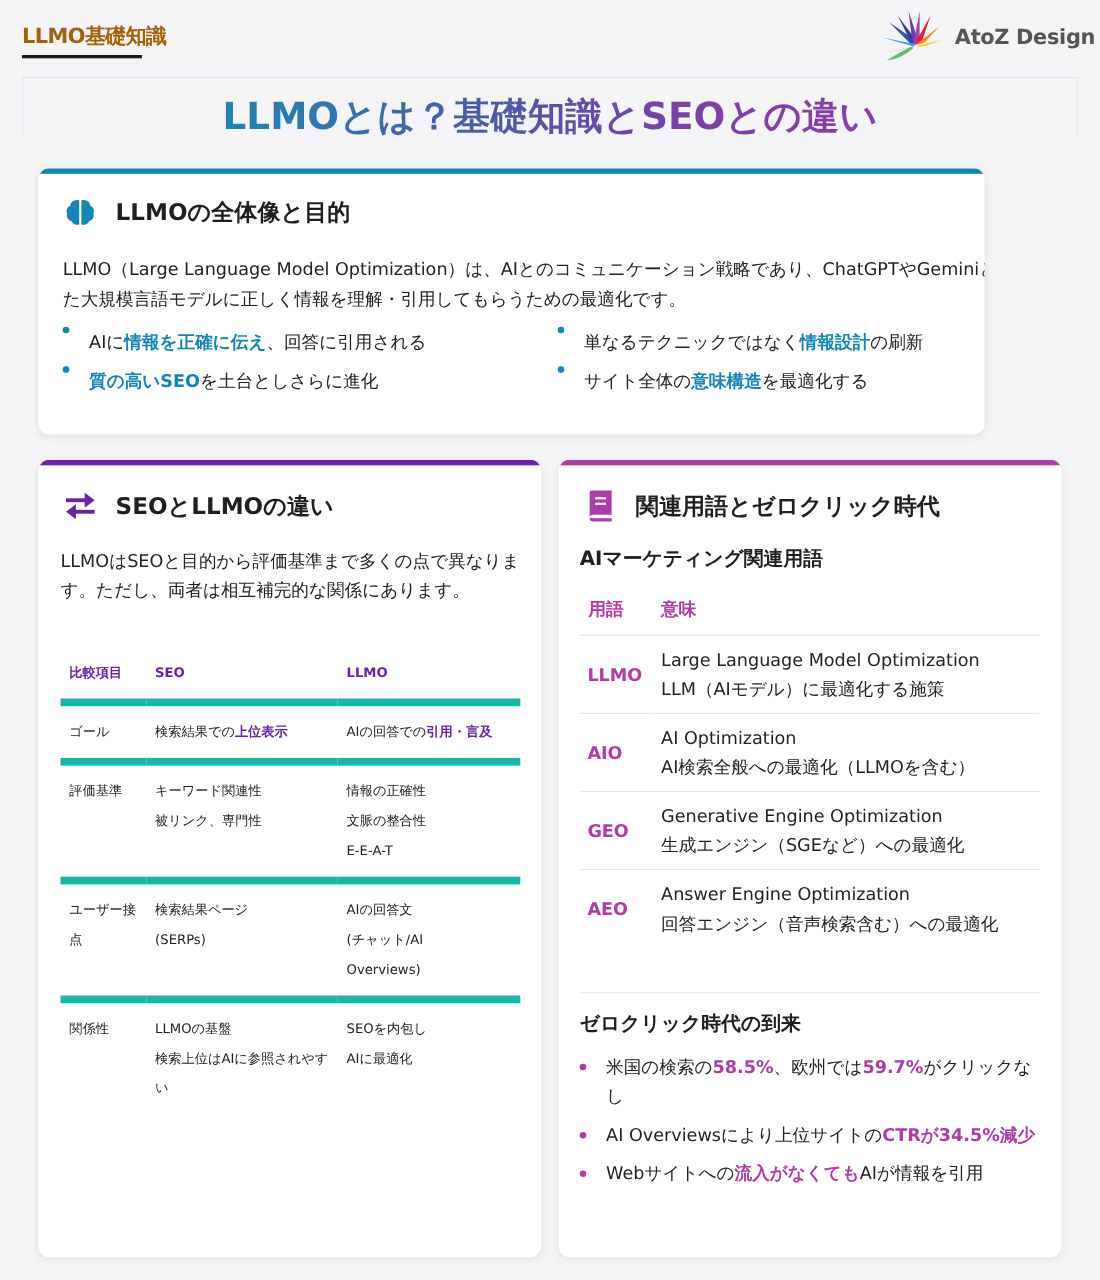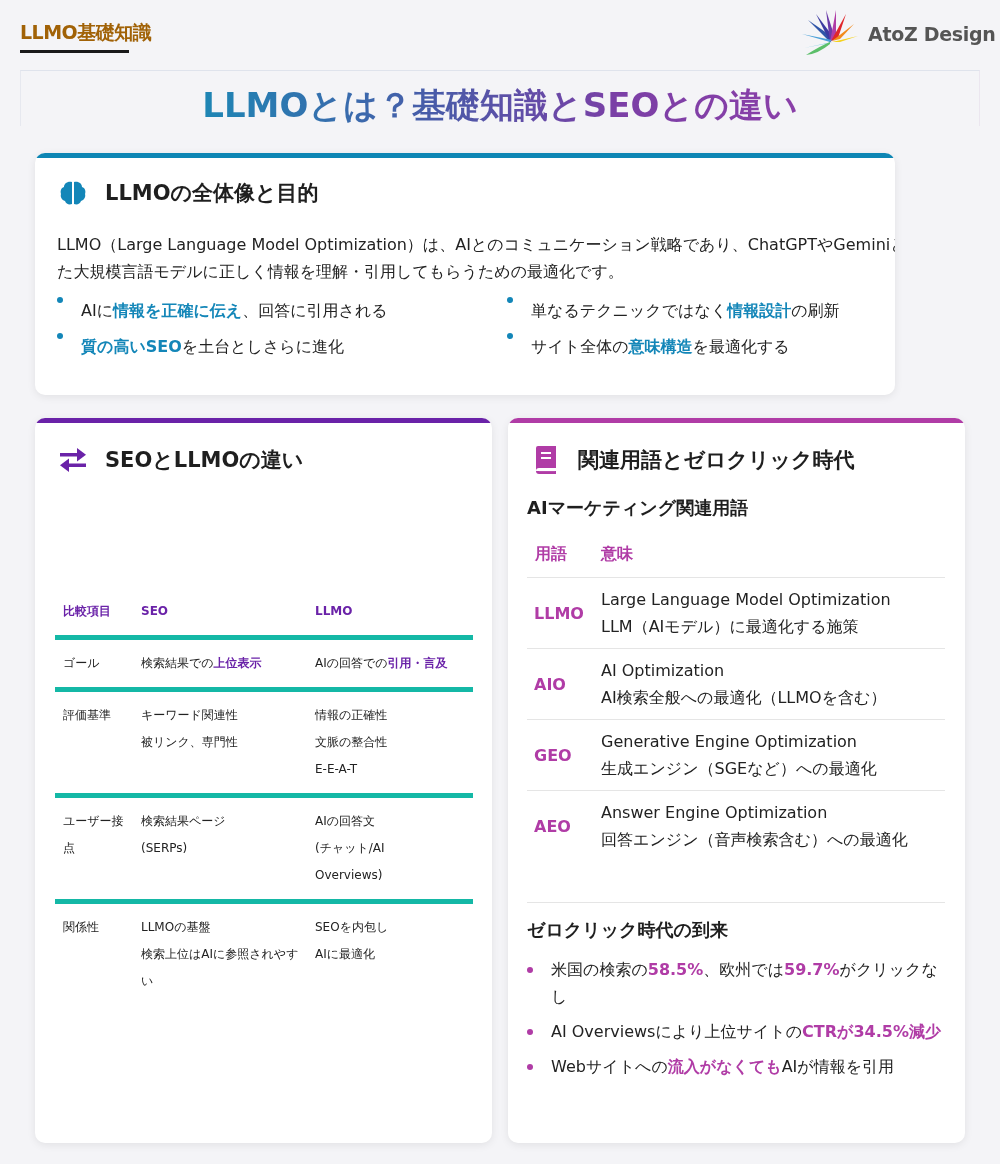--- a/index.html
+++ b/index.html
@@ -68,21 +68,21 @@
   .dot.blue { background: #1386b8; }
   .dot.magenta { background: #b03ca6; }
 
   
   #card2 { left: 35px; top: 418px; width: 457px; height: 725px; }
   #card2 .topbar { background: #6a22a8; }
   #card2 .card-h { position: absolute; left: 22px; top: 26px; }
   #card2 .intro { position: absolute; left: 20px; top: 78px; width: 420px; line-height: 27px; }
   .cmp-table { position: absolute; left: 20px; top: 178px; width: 418px; border-collapse: collapse; font-size: 12px; }
   .cmp-table th { text-align: left; color: #6a22a8; font-weight: bold; vertical-align: top; padding: 2px 8px 10px 8px; line-height: 27px; }
-  .cmp-table td { vertical-align: top; padding: 10px 8px 10px 8px; line-height: 27px; border-top: 5px solid #14b8a6; }
+  .cmp-table td { vertical-align: top; padding: 10px 8px 10px 8px; line-height: 27px; border-top: 7px solid #14b8a6; }
   .cmp-table .c1 { width: 78px; }
   .cmp-table .c2 { width: 174px; }
 
   
   #card3 { left: 508px; top: 418px; width: 457px; height: 725px; }
   #card3 .topbar { background: #b03ca6; }
   #card3 .card-h { position: absolute; left: 22px; top: 26px; }
   .sub-h { position: absolute; left: 19px; font-size: 18px; font-weight: bold; color: #1f1f1f; }
   .term-table { position: absolute; left: 19px; top: 118px; width: 418px; border-collapse: collapse; font-size: 16px; }
   .term-table th { text-align: left; color: #b03ca6; font-weight: bold; padding: 4px 8px 10px 8px; line-height: 27px; }
@@ -160,20 +160,21 @@
     <span class="ico">
       <svg width="30" height="26" viewBox="0 0 30 26">
         <rect x="2" y="6" width="20" height="3.5" fill="#6a22a8"></rect>
         <path d="M19 1 L28 7.75 L19 14.5 Z" fill="#6a22a8"></path>
         <rect x="8" y="16.5" width="20" height="3.5" fill="#6a22a8"></rect>
         <path d="M11 11.5 L2 18.25 L11 25 Z" fill="#6a22a8"></path>
       </svg>
     </span>
     <span>SEOとLLMOの違い</span>
   </div>
+  <p class="p intro">LLMOはSEOと目的から評価基準まで多くの点で異なります。ただし、両者は相互補完的な関係にあります。</p>
   <table class="cmp-table">
     <thead>
       <tr>
         <th class="c1">比較項目</th>
         <th class="c2">SEO</th>
         <th>LLMO</th>
       </tr>
     </thead>
     <tbody>
       <tr>

